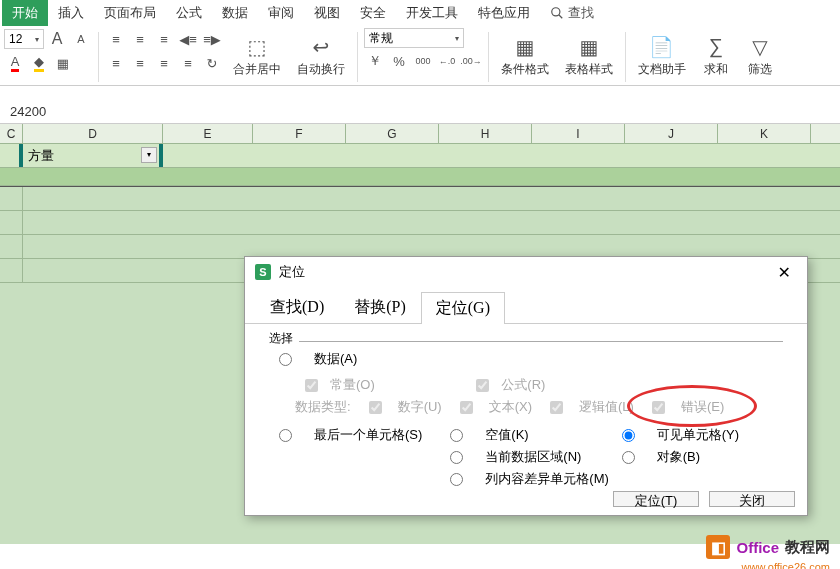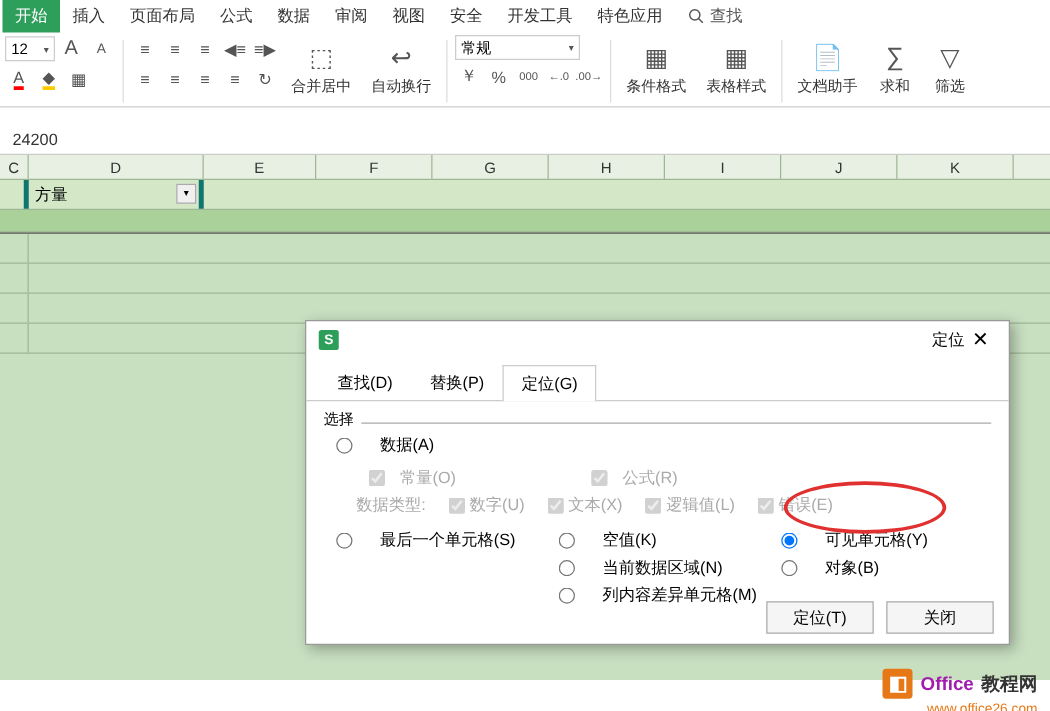--- a/index.html
+++ b/index.html
@@ -47,38 +47,38 @@
     .sel-range { background: #abd19b; border-bottom: 1px solid #9db794; }
     .row { display: flex; height: 20px; border-bottom: 1px solid #9db794; }
     .split-rows { border-top: 1px solid #555; }
     .split-rows .row { height: 24px; }
     .cell { border-right: 1px solid #9db794; }
     
     
     .dialog { position: absolute; left: 244px; top: 256px; width: 564px; height: 260px; background: #fff; border: 1px solid #999; box-shadow: 3px 3px 10px rgba(0,0,0,0.3); }
     .dlg-title { display: flex; align-items: center; padding: 6px 10px; height: 30px; }
     .dlg-title .logo { width: 16px; height: 16px; background: #2e9e5b; border-radius: 2px; display: flex; align-items: center; justify-content: center; color: #fff; font-size: 11px; font-weight: bold; }
-    .dlg-title .ttl { margin-left: 8px; font-size: 13px; flex: 1; text-align: right; }
+    .dlg-title .ttl { margin-left: 8px; font-size: 13px; flex: 1; }
     .dlg-title .close { font-size: 16px; cursor: pointer; padding: 0 6px; }
     .dlg-tabs { display: flex; padding: 0 10px; border-bottom: 1px solid #ccc; margin-top: 4px; }
-    .dlg-tab { padding: 5px 14px; font-size: 13px; border: 1px solid transparent; border-bottom: none; cursor: pointer; }
+    .dlg-tab { padding: 5px 14px; font-size: 16px; border: 1px solid transparent; border-bottom: none; cursor: pointer; font-family: Liberation Serif, serif; }
     .dlg-tab.active { border-color: #ccc; background: #fff; position: relative; top: 1px; }
-    .dlg-body { padding: 6px 14px; }
+    .dlg-body { padding: 6px 24px; }
     .fieldset-label { font-size: 12px; margin-bottom: 2px; }
     .fieldset-line { border-top: 1px solid #aaa; margin-bottom: 8px; margin-left: 30px; margin-top: -8px; }
     .opt-row { display: flex; align-items: center; margin: 4px 0 4px 10px; font-size: 13px; gap: 22px; }
     .opt-grid { display: flex; }
     .opt-col { flex: 1; }
     .sub-row { display: flex; align-items: center; margin: 4px 0 4px 36px; font-size: 13px; gap: 12px; color: #aaa; }
     .sub-row input { accent-color: #999; }
     .cb-group { display: flex; gap: 18px; margin-left: 26px; font-size: 13px; color: #aaa; align-items: center; }
-    .cb-item { display: flex; align-items: center; gap: 4px; }
+    .cb-item { display: flex; align-items: center; gap: 16px; }
     .red-circle { position: absolute; right: 50px; top: 128px; width: 130px; height: 42px; border: 3px solid #e03030; border-radius: 50%; pointer-events: none; }
     .dlg-footer { position: absolute; bottom: 8px; right: 12px; display: flex; gap: 10px; }
-    .dlg-btn { width: 86px; height: 26px; border: 1px solid #aaa; background: #f5f5f5; font-size: 13px; cursor: pointer; }
+    .dlg-btn { width: 86px; height: 16px; border: 1px solid #aaa; background: #f5f5f5; font-size: 13px; cursor: pointer; }
     
     
     .watermark { position: absolute; right: 10px; bottom: 10px; display: flex; align-items: center; gap: 6px; font-size: 15px; font-weight: bold; }
     .wm-icon { width: 24px; height: 24px; background: #e67817; color: #fff; display: flex; align-items: center; justify-content: center; border-radius: 3px; font-size: 16px; }
     .wm-txt1 { color: #a21caf; }
     .wm-txt2 { color: #333; }
     .wm-url { position: absolute; right: 10px; bottom: -4px; font-size: 11px; color: #e67817; }
   </style>
 </head>
 <body>

